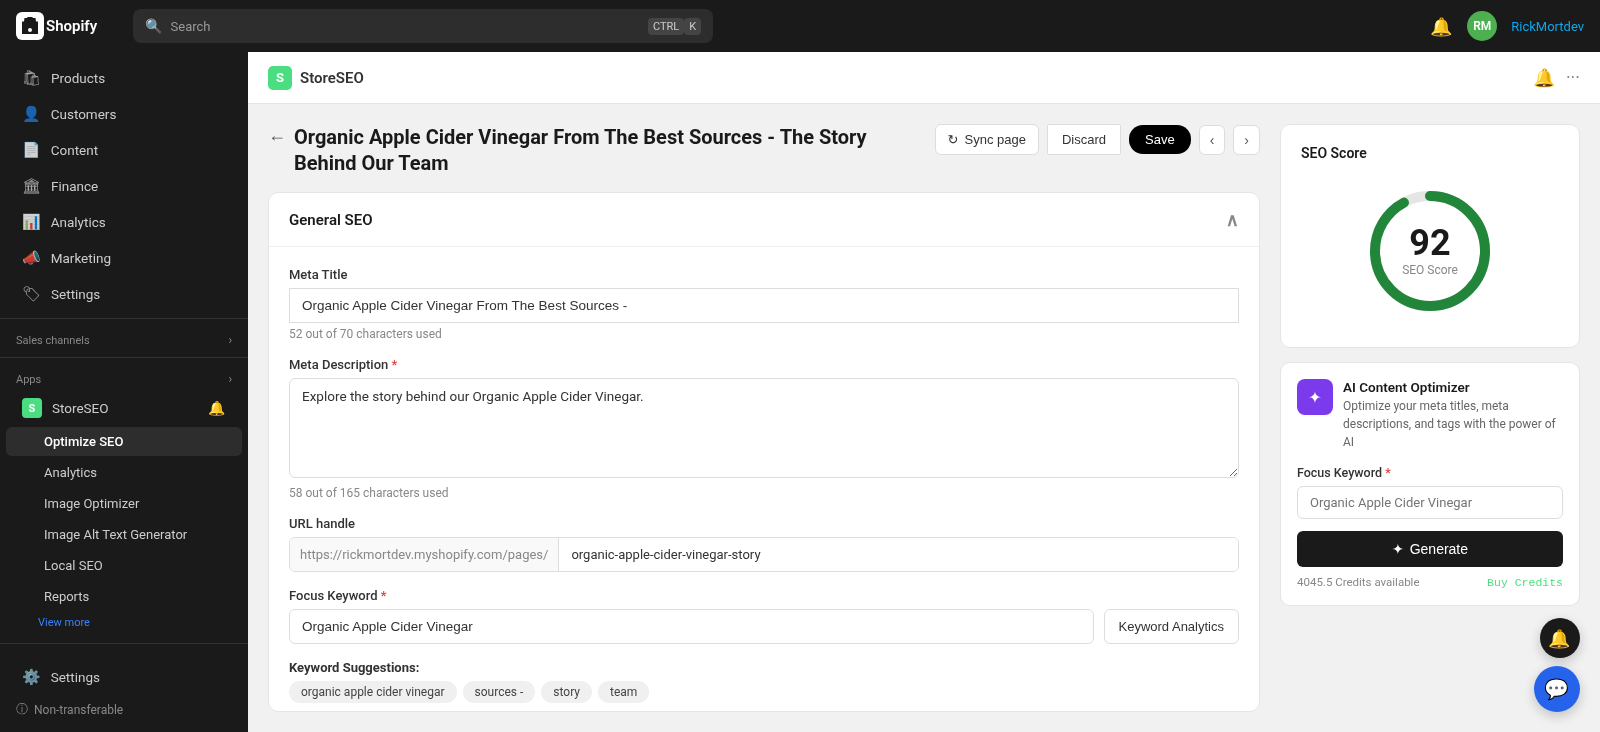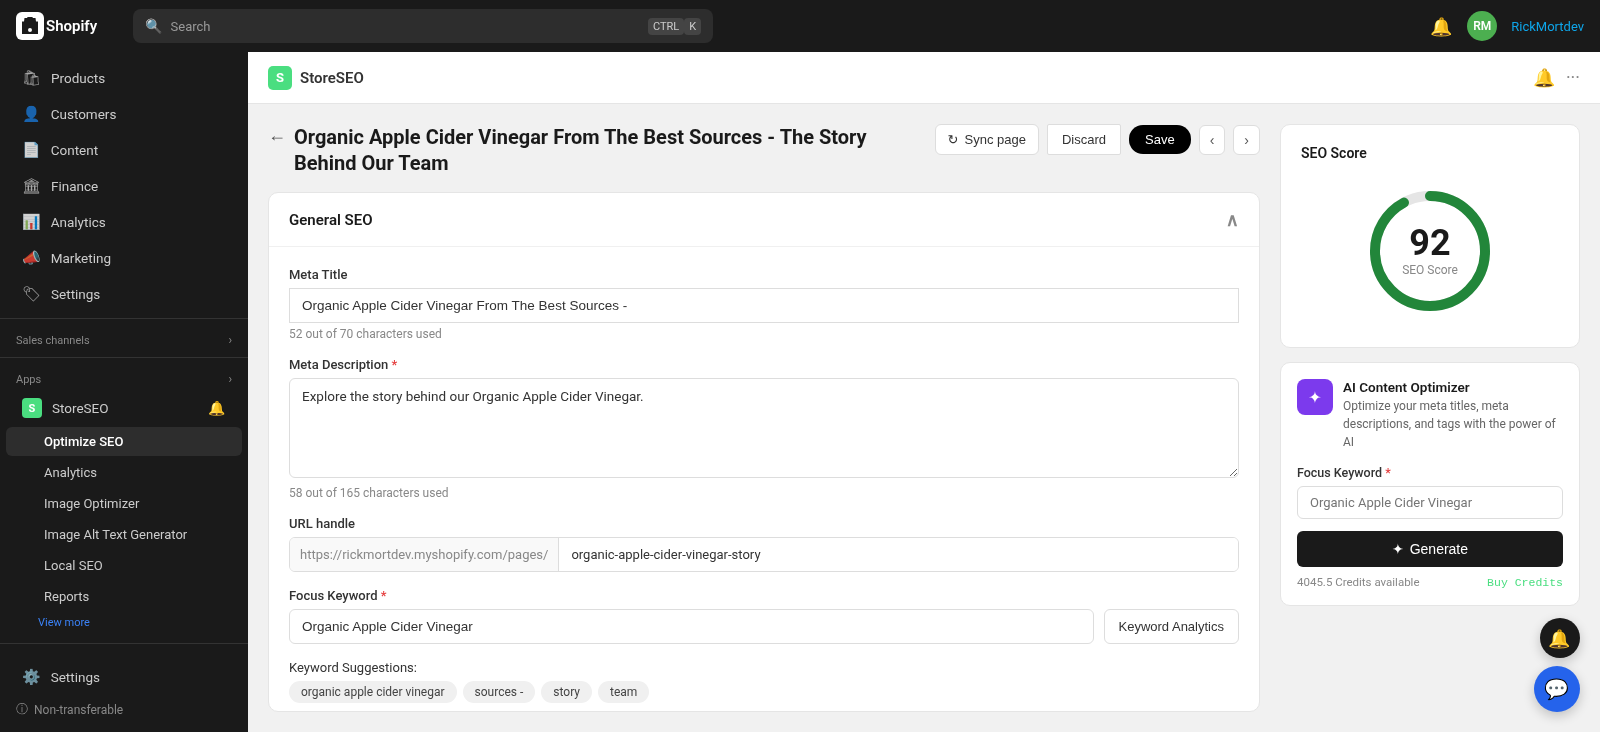--- a/index.html
+++ b/index.html
@@ -398,21 +398,21 @@
       border-radius: 6px;
       padding: 9px 14px;
       font-size: 13px;
       cursor: pointer;
       color: #333;
       white-space: nowrap;
     }
     .keyword-suggestions-label {
       font-size: 13px;
       color: #333;
-      font-weight: 400;
+      font-weight: 700;
       margin-bottom: 6px;
     }
     .keyword-tags {
       display: flex;
       flex-wrap: wrap;
       gap: 6px;
     }
     .keyword-tag {
       background: #f0f0f0;
       border-radius: 20px;

